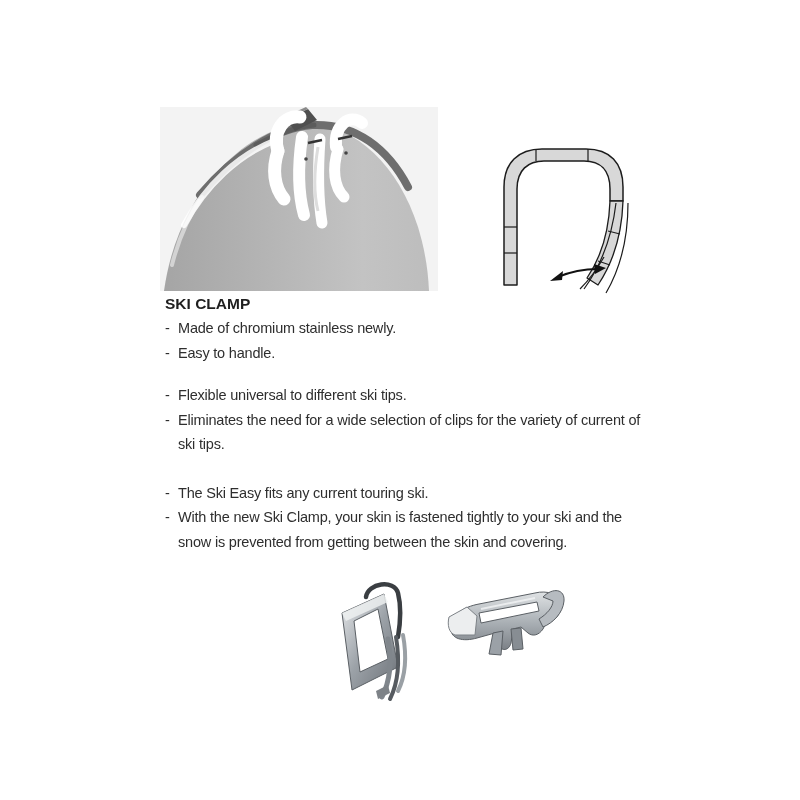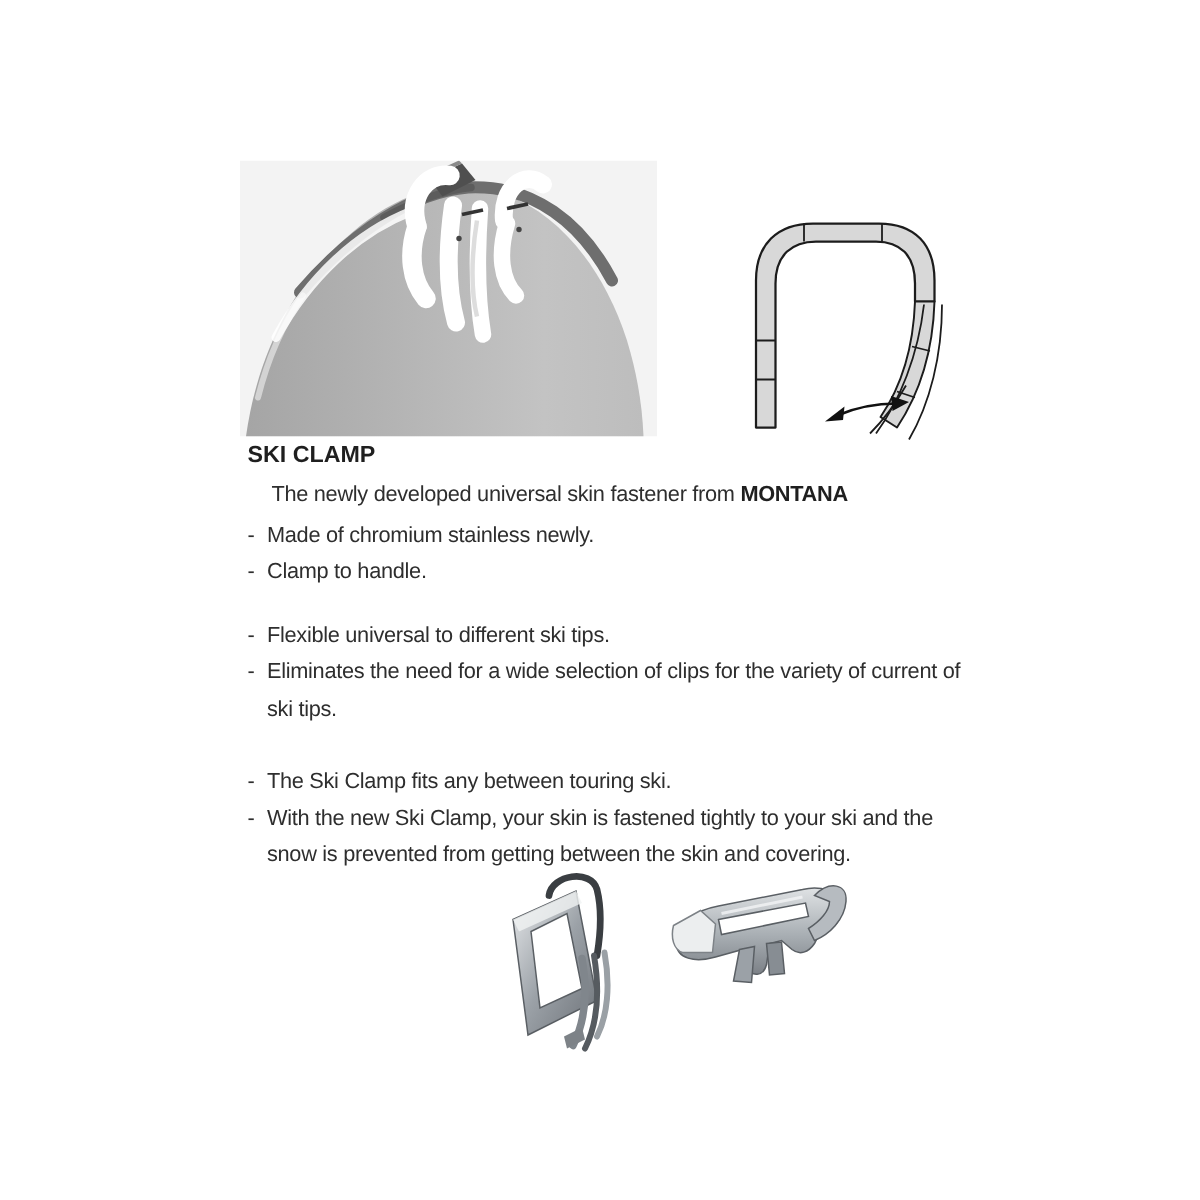--- a/index.html
+++ b/index.html
@@ -106,48 +106,47 @@
       <g>
         <path d="M66 140 C80 134 94 132 106 132" fill="none" stroke="#111111" stroke-width="1.8"></path>
         <polygon points="58,144 71,134 70,143" fill="#111111"></polygon>
         <polygon points="114,131 102,127 103,137" fill="#111111"></polygon>
       </g>
     </svg>
   </figure>
 
   <section class="text-block">
     <h1 class="doc-title">SKI CLAMP</h1>
-    <p class="intro"><span>The newly developed universal skin fastener from </span><span class="brand">MONTANA</span></p>
 
     <div class="group group-1">
       <div class="bullet">
         <span class="dash">-</span>
         <span class="btext">Made of chromium stainless newly.</span>
       </div>
       <div class="bullet">
         <span class="dash">-</span>
-        <span class="btext">Clamp to handle.</span>
+        <span class="btext">Easy to handle.</span>
       </div>
     </div>
 
     <div class="group group-2">
       <div class="bullet">
         <span class="dash">-</span>
         <span class="btext">Flexible universal to different ski tips.</span>
       </div>
       <div class="bullet">
         <span class="dash">-</span>
         <span class="btext">Eliminates the need for a wide selection of clips for the variety of current of ski tips.</span>
       </div>
     </div>
 
     <div class="group group-3">
       <div class="bullet">
         <span class="dash">-</span>
-        <span class="btext">The Ski Clamp fits any between touring ski.</span>
+        <span class="btext">The Ski Easy fits any current touring ski.</span>
       </div>
       <div class="bullet">
         <span class="dash">-</span>
         <span class="btext">With the new Ski Clamp, your skin is fastened tightly to your ski and the snow is prevented from getting between the skin and covering.</span>
       </div>
     </div>
   </section>
 
   <figure class="fig-clamp-left">
     <svg width="90" height="128" viewBox="0 0 90 128">

